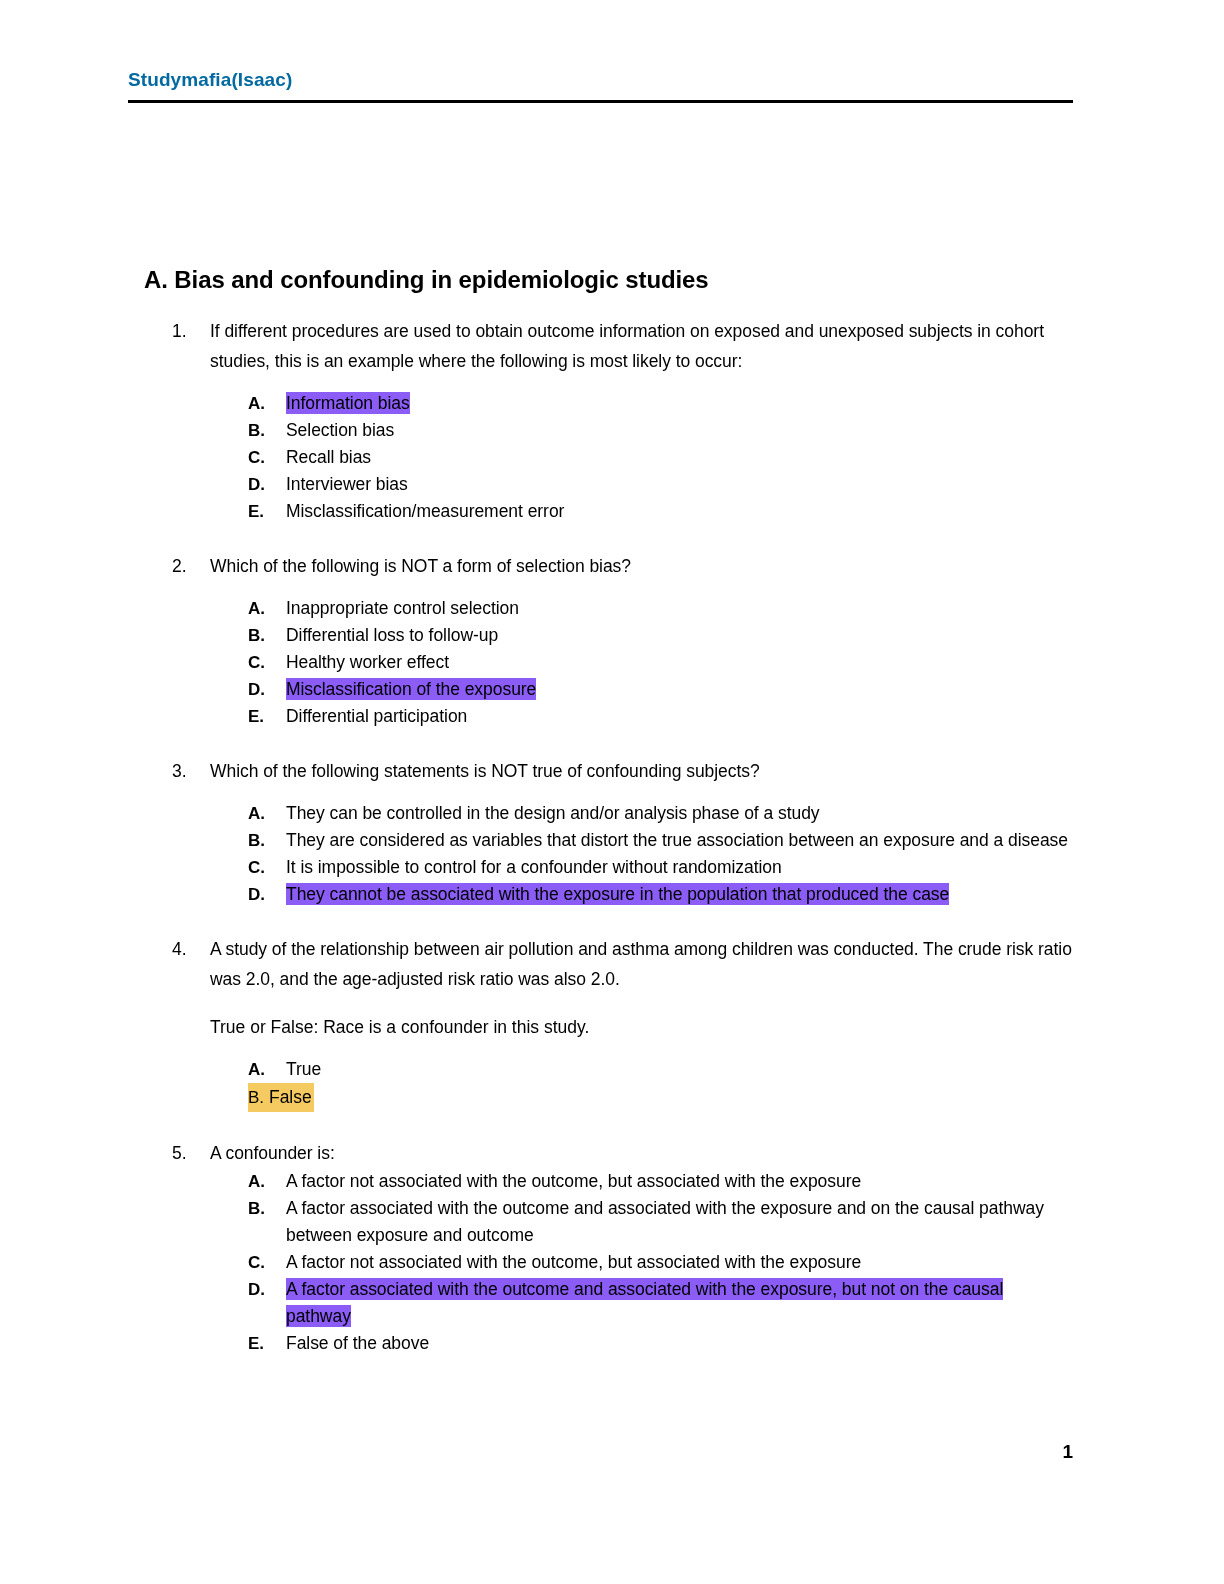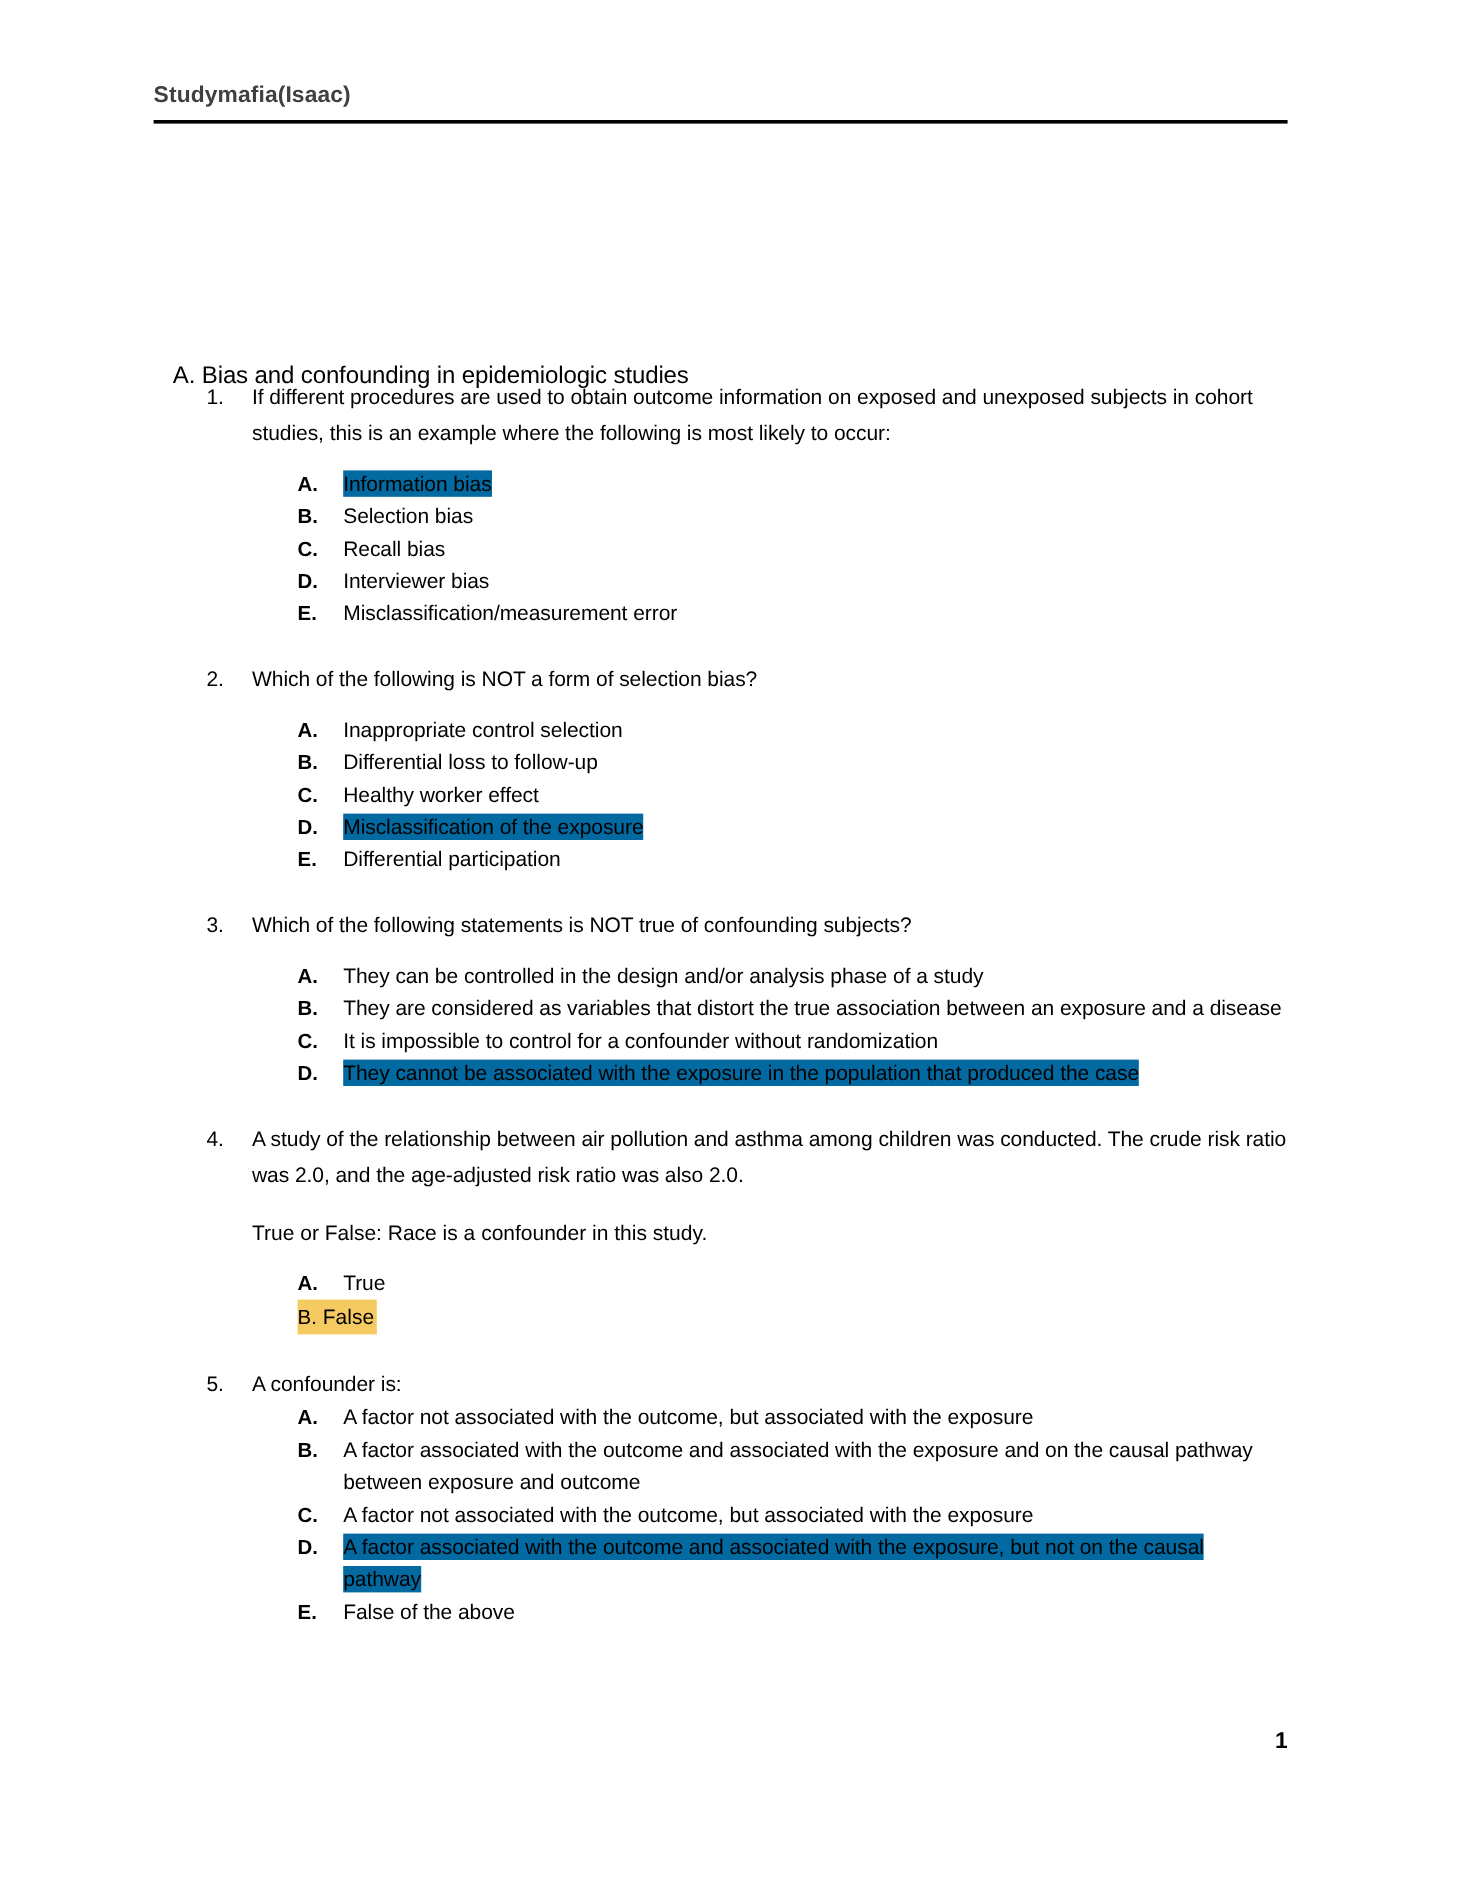--- a/index.html
+++ b/index.html
@@ -25,21 +25,21 @@
     position: absolute;
     left: 128px;
     top: 68px;
     width: 945px;
   }
   .header-text {
     font-size: 19px;
     font-weight: 600;
     letter-spacing: 0.1px;
     line-height: 24px;
-    color: #404040;
+    color: #0369a1;
     display: inline-block;
   }
   .header-rule {
     position: absolute;
     left: 128px;
     top: 100px;
     width: 945px;
     height: 3px;
     background: #000000;
   }
@@ -61,25 +61,24 @@
   .title-line span.hl-green {
     background: #00ff00;
     padding: 1px 0;
   }
 
   
   .section-heading {
     position: absolute;
     left: 144px;
     top: 268px;
-    font-size: 20px;
-    font-weight: 400;
+    font-size: 24px;
+    font-weight: 700;
     line-height: 24px;
     letter-spacing: -0.1px;
-    margin-top: 33px;
   }
 
   
   .content {
     position: absolute;
     left: 0;
     top: 316px;
     width: 1224px;
   }
 
@@ -132,21 +131,21 @@
     flex: 0 0 38px;
     font-weight: 700;
     font-size: 17px;
   }
   .opt-letter.plain { font-weight: 400; }
   .opt-body {
     flex: 1 1 auto;
     letter-spacing: -0.05px;
   }
   .opt-body .mark {
-    background: #0369a1;
+    background: #8b5cf6;
     box-decoration-break: clone;
     -webkit-box-decoration-break: clone;
     padding: 1px 0;
   }
   .opt.whole-hl {
     background: transparent;
     text-align: right;
   }
   .opt.whole-hl .hlwrap {
     background: #f5ca60;

